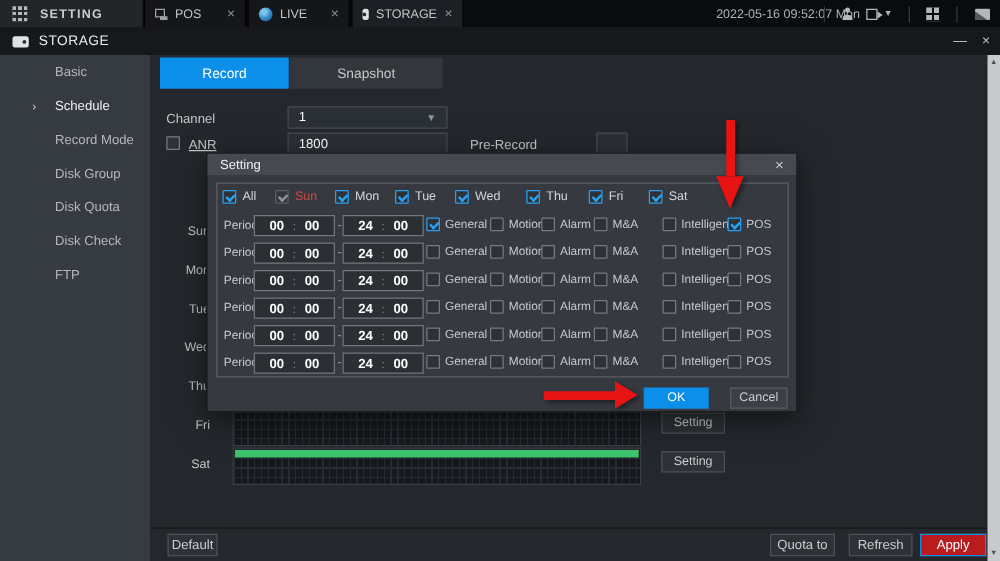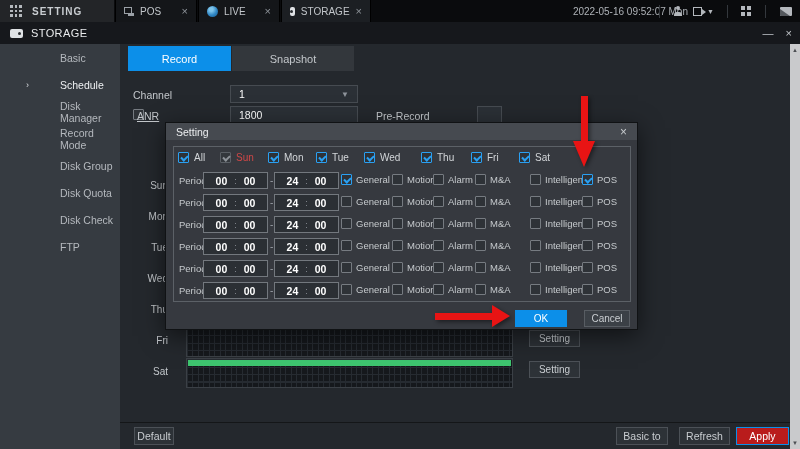--- a/index.html
+++ b/index.html
@@ -52,21 +52,21 @@
            display:flex;align-items:center;gap:8px;padding-left:10px;box-sizing:border-box;z-index:4;}
   .header2 .h2label{font-size:11px;color:#e8eaec;letter-spacing:.4px;}
   .winctl{position:absolute;right:8px;top:22px;height:22px;display:flex;gap:12px;align-items:center;
           color:#c2c6ca;font-size:11px;z-index:5;}
   .winctl span{line-height:1;}
 
   
   .sidebar{position:absolute;left:0;top:44px;width:120px;height:405px;background:#363b41;z-index:2;}
   .side-item{height:27px;display:flex;align-items:center;font-size:10.5px;color:#b5b9be;position:relative;cursor:default;}
   .side-item .chev{position:absolute;left:26px;font-size:9px;color:#dadde0;}
-  .side-item .side-label{margin-left:60px;}
+  .side-item .side-label{margin-left:44px;}
   .side-item.active{color:#eef0f2;}
 
   
   .ctab{position:absolute;top:46px;height:25px;display:flex;align-items:center;justify-content:center;font-size:11px;z-index:1;}
   .ctab-record{left:128px;width:103px;background:#0c8fe9;color:#fff;}
   .ctab-snapshot{left:232px;width:122px;background:#33373c;color:#c3c7cb;}
   .flabel{position:absolute;font-size:10.5px;color:#c3c7cb;z-index:1;}
   .fvalue{color:#fff;font-size:10.5px;}
   .select{position:absolute;left:230px;top:85px;width:128px;height:18px;background:#2b3036;
           border:1px solid #464b51;box-sizing:border-box;display:flex;align-items:center;padding:0 8px;z-index:1;}
@@ -197,23 +197,20 @@
 
   <div class="sidebar">
       <div class="side-item">
         <span class="side-label">Basic</span>
       </div>
       <div class="side-item active">
         <span class="chev">›</span>
         <span class="side-label">Schedule</span>
       </div>
       <div class="side-item">
-        <span class="side-label">Disk Manager</span>
-      </div>
-      <div class="side-item">
         <span class="side-label">Record Mode</span>
       </div>
       <div class="side-item">
         <span class="side-label">Disk Group</span>
       </div>
       <div class="side-item">
         <span class="side-label">Disk Quota</span>
       </div>
       <div class="side-item">
         <span class="side-label">Disk Check</span>
@@ -226,21 +223,21 @@
   <div class="ctab ctab-record">Record</div>
   <div class="ctab ctab-snapshot">Snapshot</div>
 
   <div class="flabel" style="left:133px;top:89px;">Channel</div>
   <div class="select">
     <span class="fvalue">1</span>
     <span class="sel-caret">▼</span>
   </div>
 
   <span class="cb anr-cb"></span>
-  <div class="flabel" style="left:137px;top:110px;text-decoration:underline;">ANR</div>
+  <div class="flabel" style="left:151px;top:110px;text-decoration:underline;">ANR</div>
   <div class="inputbox" style="left:230px;top:106px;width:128px;height:17px;">
     <span class="fvalue">1800</span>
   </div>
   <div class="flabel" style="left:376px;top:110px;">Pre-Record</div>
   <div class="inputbox" style="left:477px;top:106px;width:25px;height:17px;"></div>
 
   <div>
       <div class="wk-label" style="top: 180px;">Sun</div>
       <div class="wk-grid" style="top: 172px;"></div>
       <div class="btn wk-setting" style="top: 175px;">Setting</div>
@@ -261,21 +258,21 @@
       <div class="btn wk-setting" style="top: 330px;">Setting</div>
       <div class="wk-label" style="top: 366px;">Sat</div>
       <div class="wk-grid" style="top: 358px;">
         <div class="wk-bar"></div>
       </div>
       <div class="btn wk-setting" style="top: 361px;">Setting</div>
     </div>
 
   <div class="footer-sep"></div>
   <div class="btn fbtn btn-default">Default</div>
-  <div class="btn fbtn btn-copy">Basic to</div>
+  <div class="btn fbtn btn-copy">Quota to</div>
   <div class="btn fbtn btn-refresh">Refresh</div>
   <div class="btn fbtn btn-apply">Apply</div>
 
   <div class="scrollbar">
     <span class="sb-arrow sb-up">▲</span>
     <span class="sb-arrow sb-down">▼</span>
   </div>
 
   <div class="dialog">
     <div class="dlg-header">

